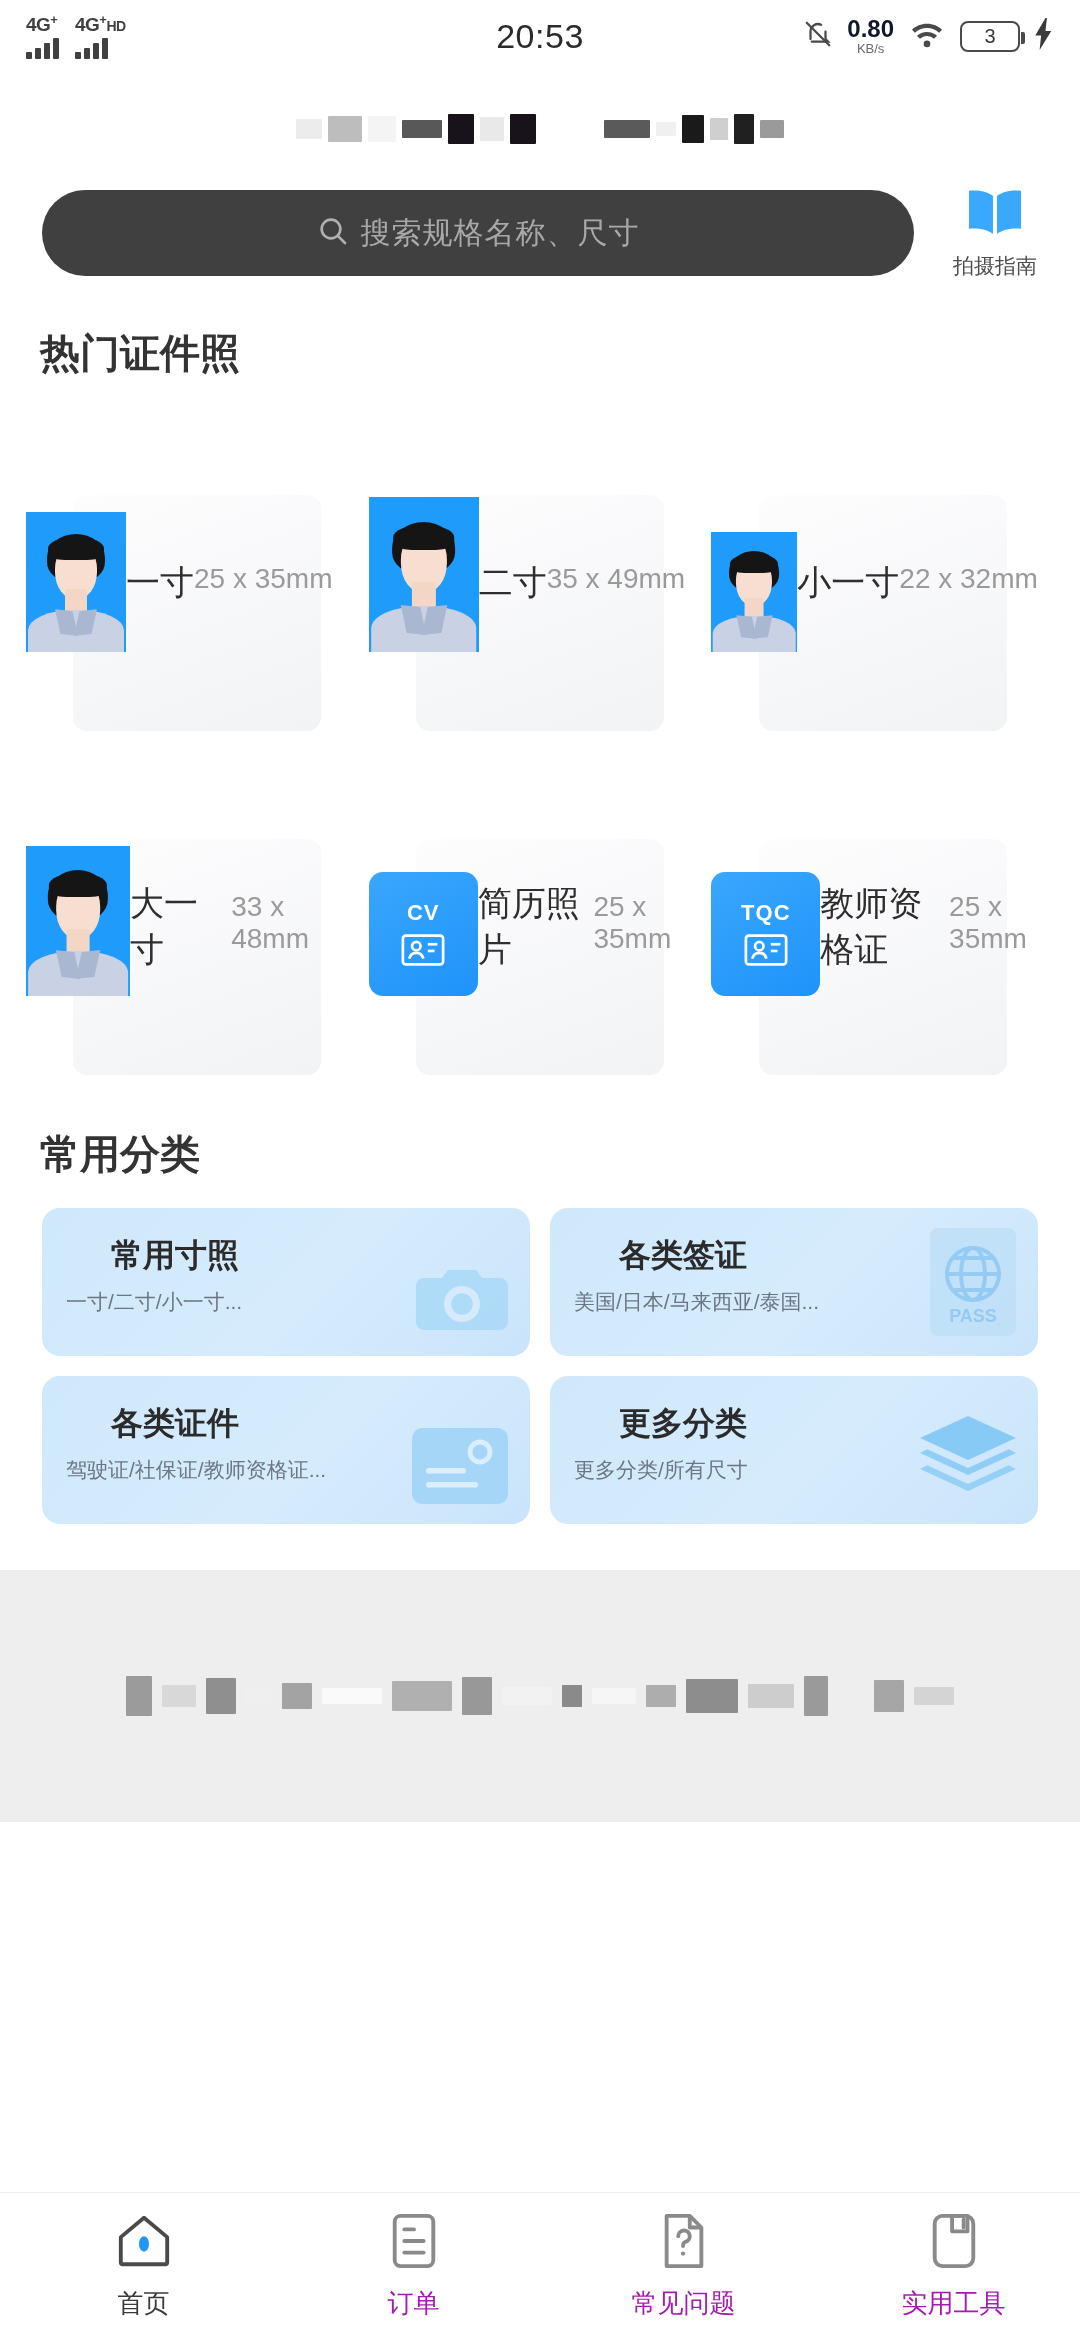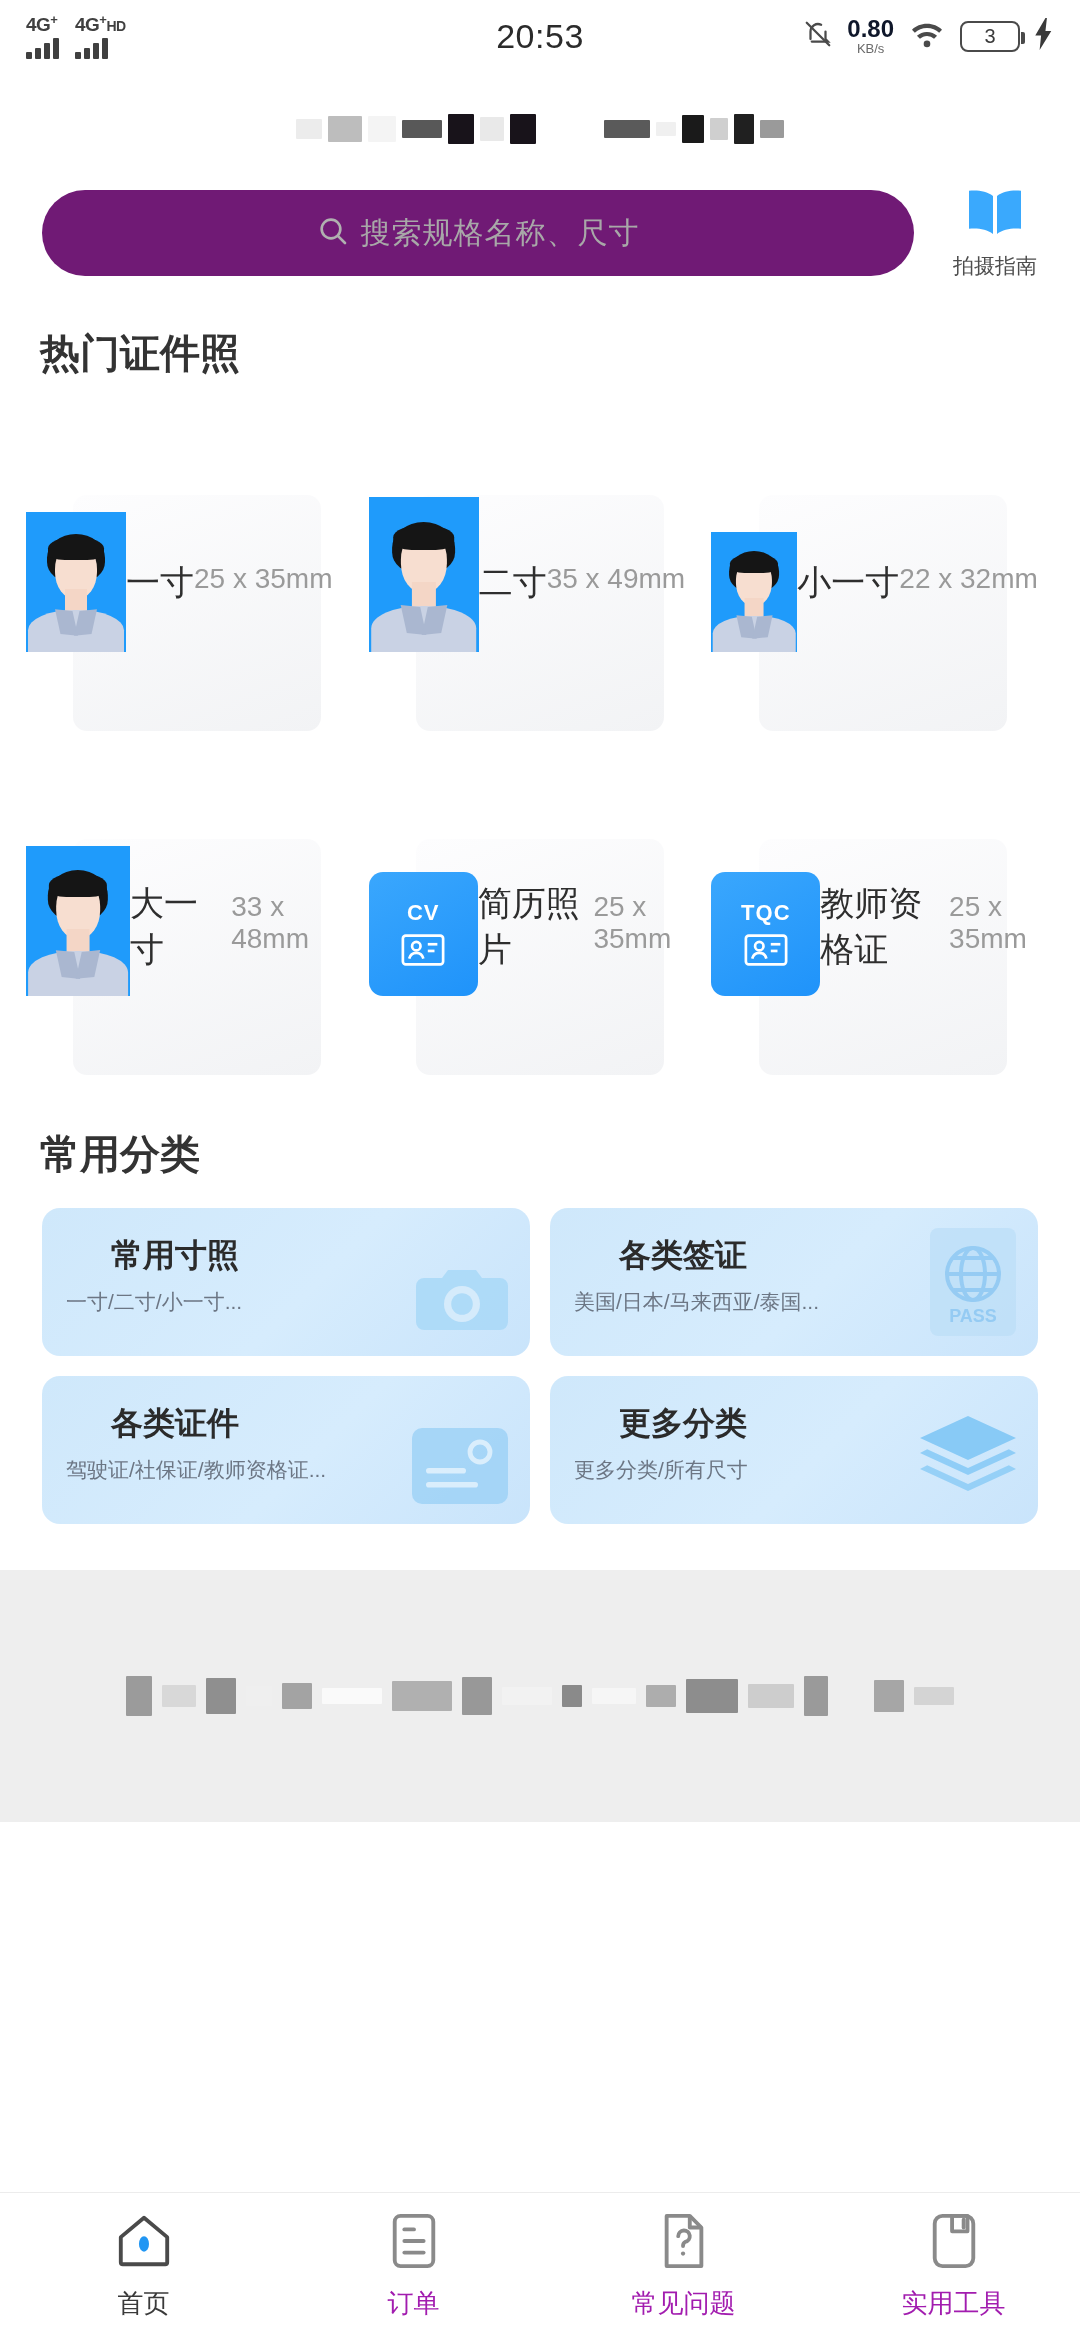--- a/index.html
+++ b/index.html
@@ -62,21 +62,21 @@
 
   
   .search-row{
     display:flex; align-items:center;
     padding:0 26px 0 42px;
     margin-top:18px;
     gap:22px;
   }
   .searchbar{
     flex:1; height:86px; border-radius:43px;
-    background:#701a75;
+    background:#404040;
     display:flex; align-items:center; justify-content:center;
     gap:12px;
   }
   .search-ph{ font-size:30px; color:#a8a8a8; letter-spacing:1px; }
   .guide{
     width:118px; display:flex; flex-direction:column; align-items:center; gap:6px;
   }
   .guide-label{ font-size:21px; color:#4d4d4d; white-space:nowrap; }
 
   

